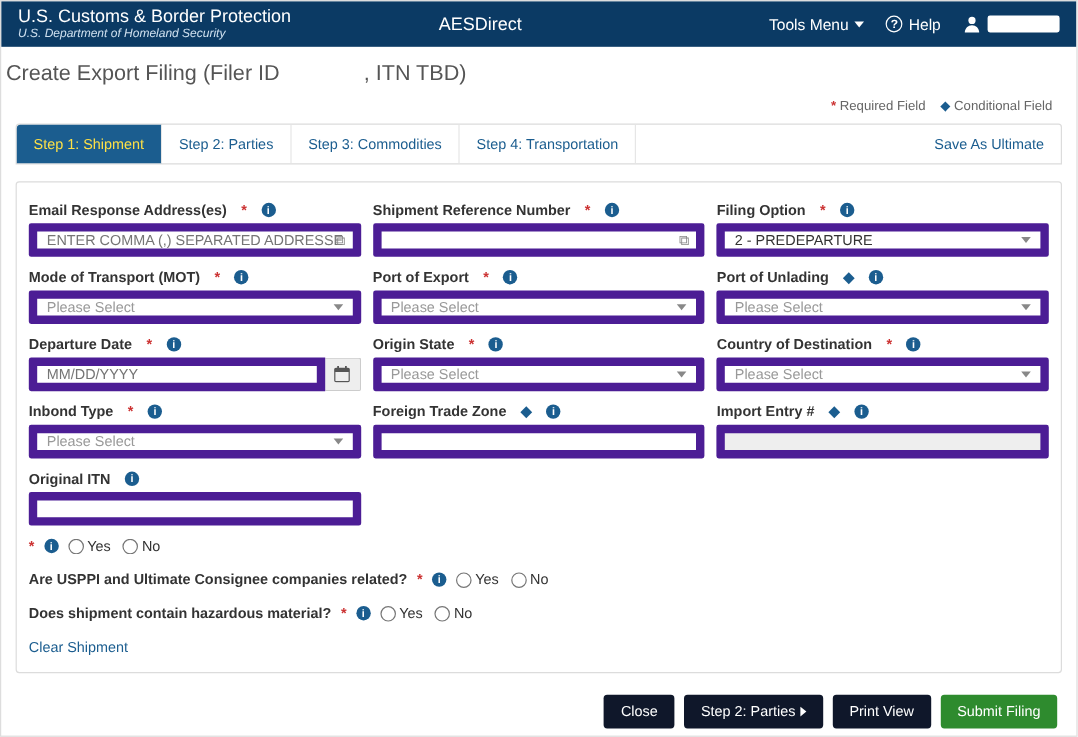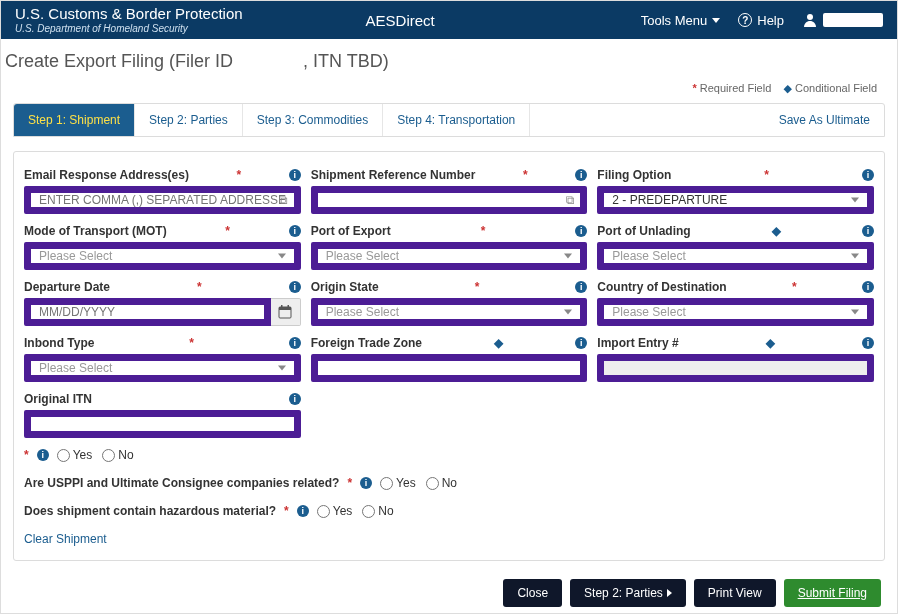--- a/index.html
+++ b/index.html
@@ -24,21 +24,21 @@
     .cond-diamond { color:#1b5d8f; }
 
     .tabs-wrap { margin: 0 12px; border:1px solid #dcdcdc; border-radius:3px 3px 0 0; display:flex; align-items:center; }
     .tab { padding:9px 14px; font-size:12px; color:#1b5d8f; cursor:pointer; border-right:1px solid #e6e6e6; }
     .tab.active { background:#1b5d8f; color:#fde047; border-radius:3px 0 0 0; }
     .tab-savetpl { margin-left:auto; padding:9px 14px; color:#1b5d8f; font-size:12px; cursor:pointer; }
 
     .panel { margin: 14px 12px; border:1px solid #dcdcdc; border-radius:3px; padding:16px 10px 14px; }
     .row3 { display:flex; gap:10px; margin-bottom:10px; }
     .col { flex:1; min-width:0; }
-    .fld-label { font-size:12px; font-weight:600; color:#333; margin-bottom:4px; display:flex; align-items:center; gap:0;justify-content:space-between; }
+    .fld-label { font-size:12px; font-weight:600; color:#333; margin-bottom:4px; display:flex; align-items:center; gap:12px; }
     .info-icon { display:inline-flex; width:12px; height:12px; background:#1b5d8f; color:#fff; border-radius:50%; font-size:9px; font-weight:bold; align-items:center; justify-content:center; font-style:normal; }
     .ctrl { width:100%; height:28px; border:7px solid #4c1d95; border-radius:2px; background:#fff; padding:0 8px; font-size:12px; color:#333; display:flex; align-items:center; position:relative; }
     .ctrl.select::after { content:''; position:absolute; right:8px; top:50%; width:0; height:0; border-left:4px solid transparent; border-right:4px solid transparent; border-top:5px solid #888; transform:translateY(-50%); }
     .ctrl .ph { color:#999; }
     .ctrl .val { color:#333; }
     .ctrl.disabled { background:#eee; }
     .ctrl input[type=text] { border:none; outline:none; width:100%; font-size:12px; background:transparent; }
     .addon-icon { position:absolute; right:6px; top:50%; transform:translateY(-50%); color:#888; font-size:12px; }
     .cal-addon { background:#eee; border:1px solid #ccc; border-left:none; width:30px; height:28px; display:flex; align-items:center; justify-content:center; border-radius:0 2px 2px 0; }
     .date-wrap { display:flex; }
@@ -47,21 +47,21 @@
     .questions { margin-top:10px; }
     .q-row { font-size:12px; font-weight:600; color:#333; display:flex; align-items:center; gap:8px; margin-bottom:14px; }
     .radiogrp { display:flex; gap:10px; font-weight:normal; }
     .radiogrp label { display:flex; align-items:center; gap:3px; font-size:12px; cursor:pointer; }
 
     .clear-link { color:#1b5d8f; font-size:12px; cursor:pointer; }
 
     .footer-btns { display:flex; justify-content:flex-end; gap:8px; padding: 4px 16px 12px; }
     .btn { padding:7px 14px; border-radius:3px; font-size:12px; color:#fff; border:none; cursor:pointer; display:flex; align-items:center; gap:4px; }
     .btn-blue { background:#0f172a; }
-    .btn-green { background:#2e8b2e;text-decoration:underline; }
+    .btn-green { background:#2e8b2e; }
     .chev-right { width:0;height:0;border-top:4px solid transparent;border-bottom:4px solid transparent;border-left:5px solid #fff; }
     svg { display:block; }
   </style>
 </head>
 <body>
 
 <div class="topbar">
   <div class="brand">
     <span class="title">U.S. Customs &amp; Border Protection</span>
     <span class="sub">U.S. Department of Homeland Security</span>

